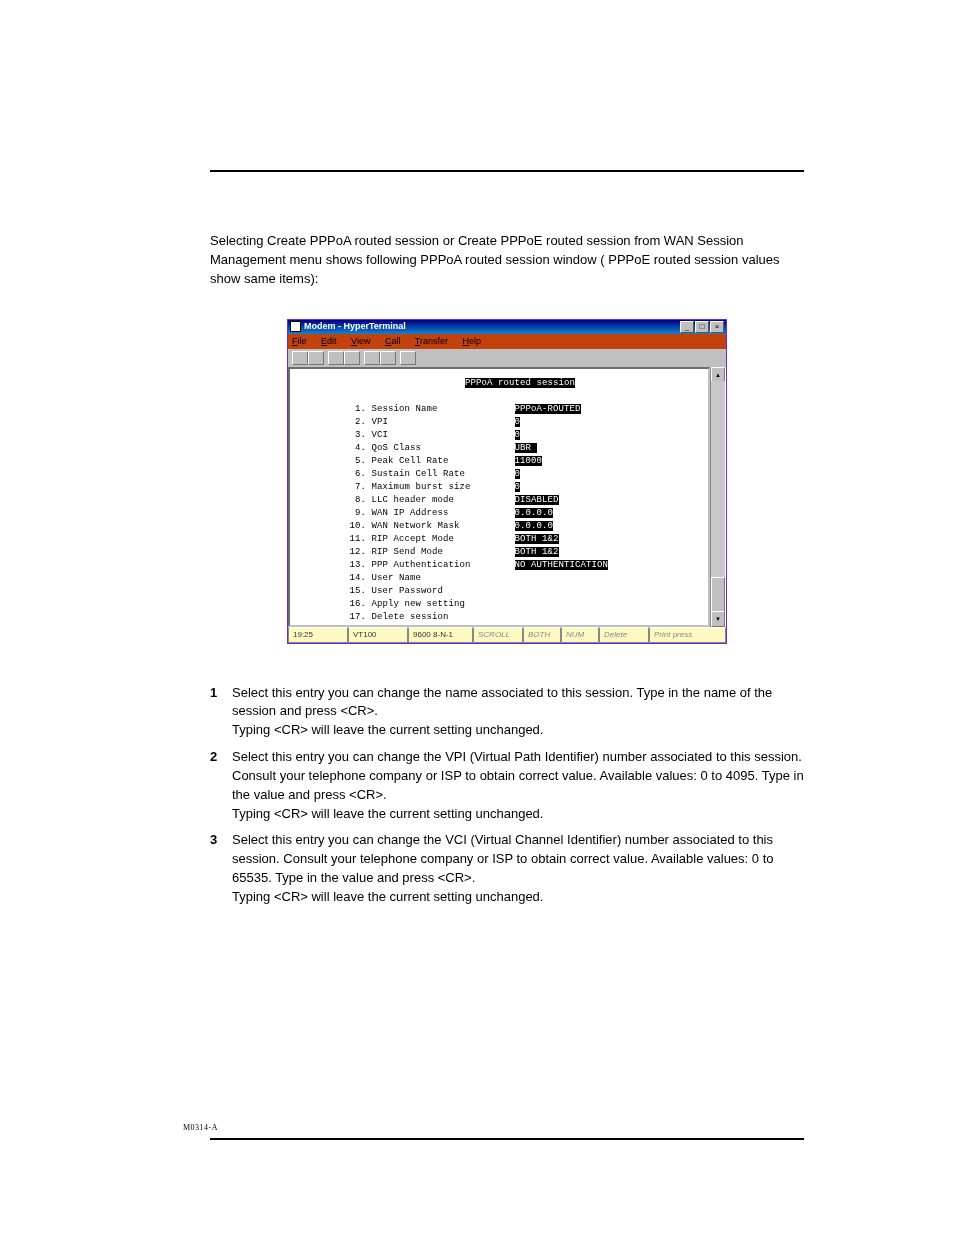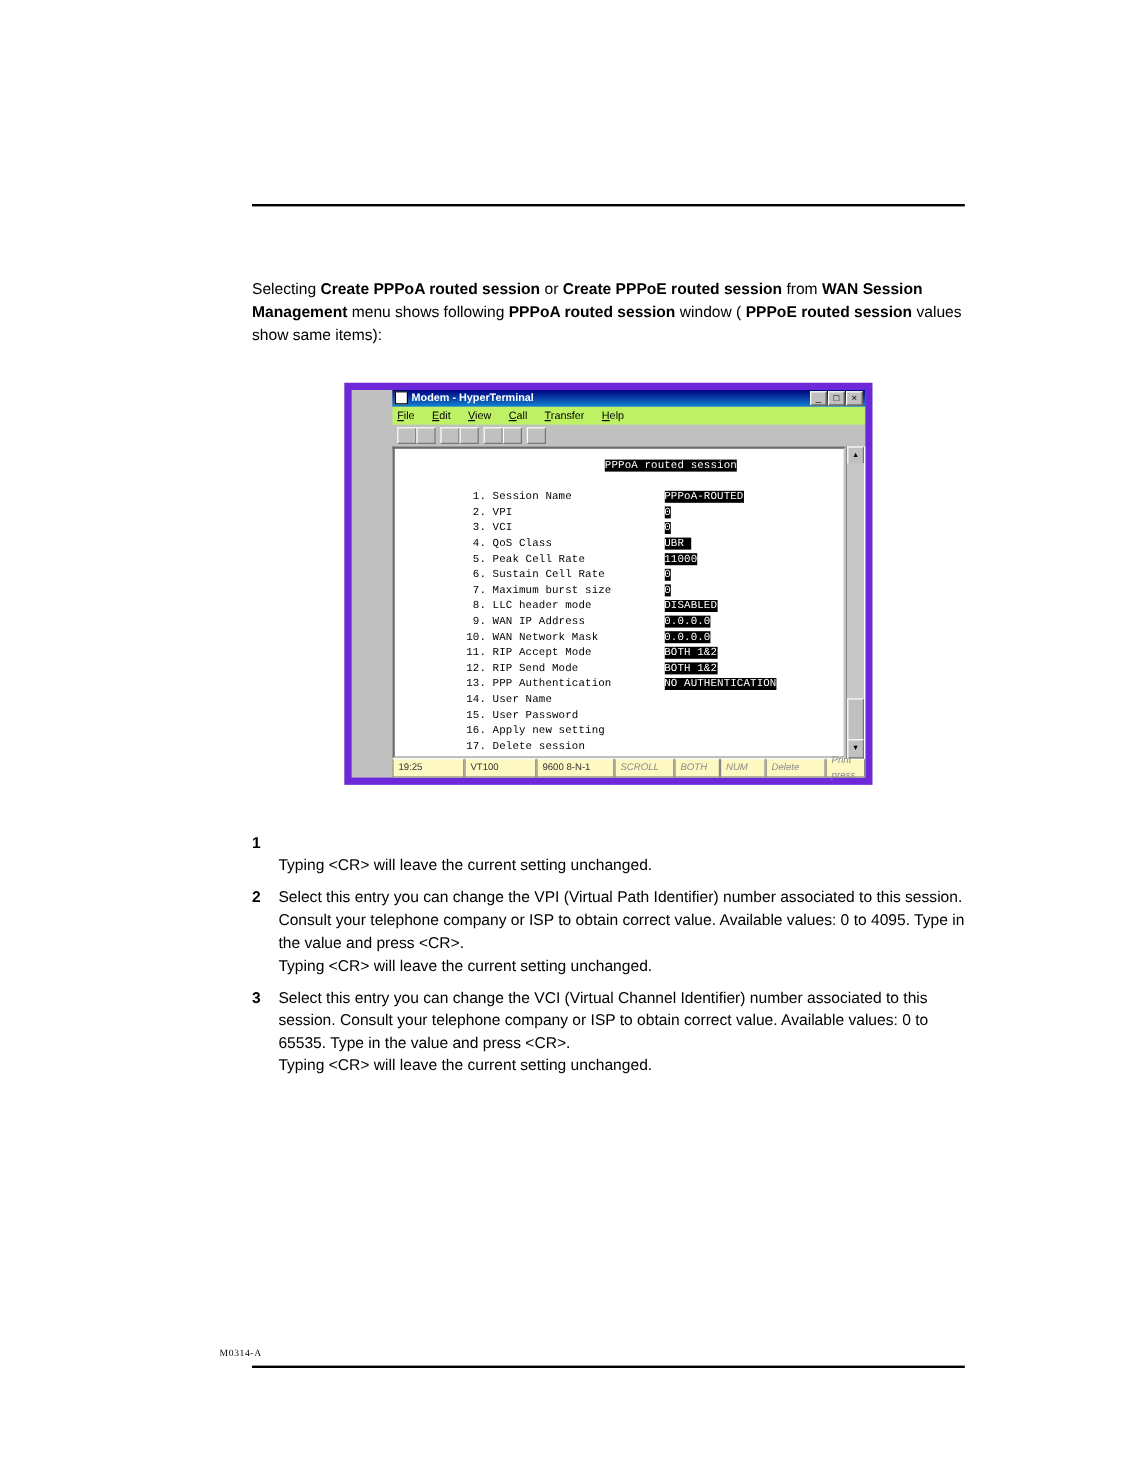--- a/index.html
+++ b/index.html
@@ -13,51 +13,50 @@
   .page {
     width: 954px;
     height: 1235px;
     position: relative;
     box-sizing: border-box;
     padding: 70px 150px 0 210px;
   }
   .hr { border-top: 2px solid #000; margin: 100px 0 60px 0; }
   .doc-body { font-size: 13px; line-height: 1.45; }
   .doc-body p { margin: 0 0 8px 0; }
-  .bold { font-weight: 700; }
+  .bold { font-weight: 400; }
   .screenshot {
     margin: 30px auto 40px auto;
     width: 440px;
     background: #c0c0c0;
-    border: 6px solid #6d28d9;
+    border: 1px solid #6d28d9;
     box-sizing: border-box;
     font-family: "MS Sans Serif", Tahoma, sans-serif;
     font-size: 9px;
-    padding-left: 34px;
   }
   .titlebar {
     background: linear-gradient(#000080, #1084d0);
     color: #fff;
     height: 14px;
     display: flex;
     align-items: center;
     justify-content: space-between;
     padding: 0 2px;
   }
   .titlebar .tleft { display:flex; align-items:center; gap:3px;}
   .ticon { width:9px; height:9px; background:#fff; border:1px solid #000;}
   .titlebar .title { font-weight:700; font-size:9px;}
   .winctrls { display:flex; gap:1px;}
   .winctrls .btn {
     width:12px; height:10px; background:#c0c0c0;
     border:1px solid #fff; border-right-color:#555; border-bottom-color:#555;
     display:flex; align-items:center; justify-content:center;
     font-size:8px; line-height:1; color:#000;
   }
-  .menubar { background:#bef264; padding:1px 4px; font-size:9px; color:#000;}
+  .menubar { background:#c2410c; padding:1px 4px; font-size:9px; color:#000;}
   .menubar span { margin-right:6px; }
   .menubar span u { text-decoration: underline; }
   .toolbar { background:#c0c0c0; padding:2px 4px; display:flex; gap:4px;}
   .tgrp { display:flex; }
   .tbtn {
     width:16px; height:14px; background:#c0c0c0;
     border:1px solid #fff; border-right-color:#777; border-bottom-color:#777;
     box-sizing:border-box;
   }
   .term-wrap { display:flex; background:#c0c0c0; padding:0 0 0 0;}
@@ -210,21 +209,21 @@
         <div class="cell faded" style="width:28px">NUM</div>
         <div class="cell faded" style="width:40px">Delete</div>
         <div class="cell faded" style="flex:1">Print press</div>
       </div>
     </div>
 
     <ul class="para-list">
       <li>
         <span class="num">1</span>
         <span class="txt">
-          <br>
+          <span>Select this entry you can change the name associated to this session. Type in the name of the session and press &lt;CR&gt;.</span><br>
           <span>Typing &lt;CR&gt; will leave the current setting unchanged.</span>
         </span>
       </li>
       <li>
         <span class="num">2</span>
         <span class="txt">
           <span>Select this entry you can change the VPI (Virtual Path Identifier) number associated to this session. Consult your telephone company or ISP to obtain correct value. Available values: 0 to 4095. Type in the value and press &lt;CR&gt;.</span><br>
           <span>Typing &lt;CR&gt; will leave the current setting unchanged.</span>
         </span>
       </li>

